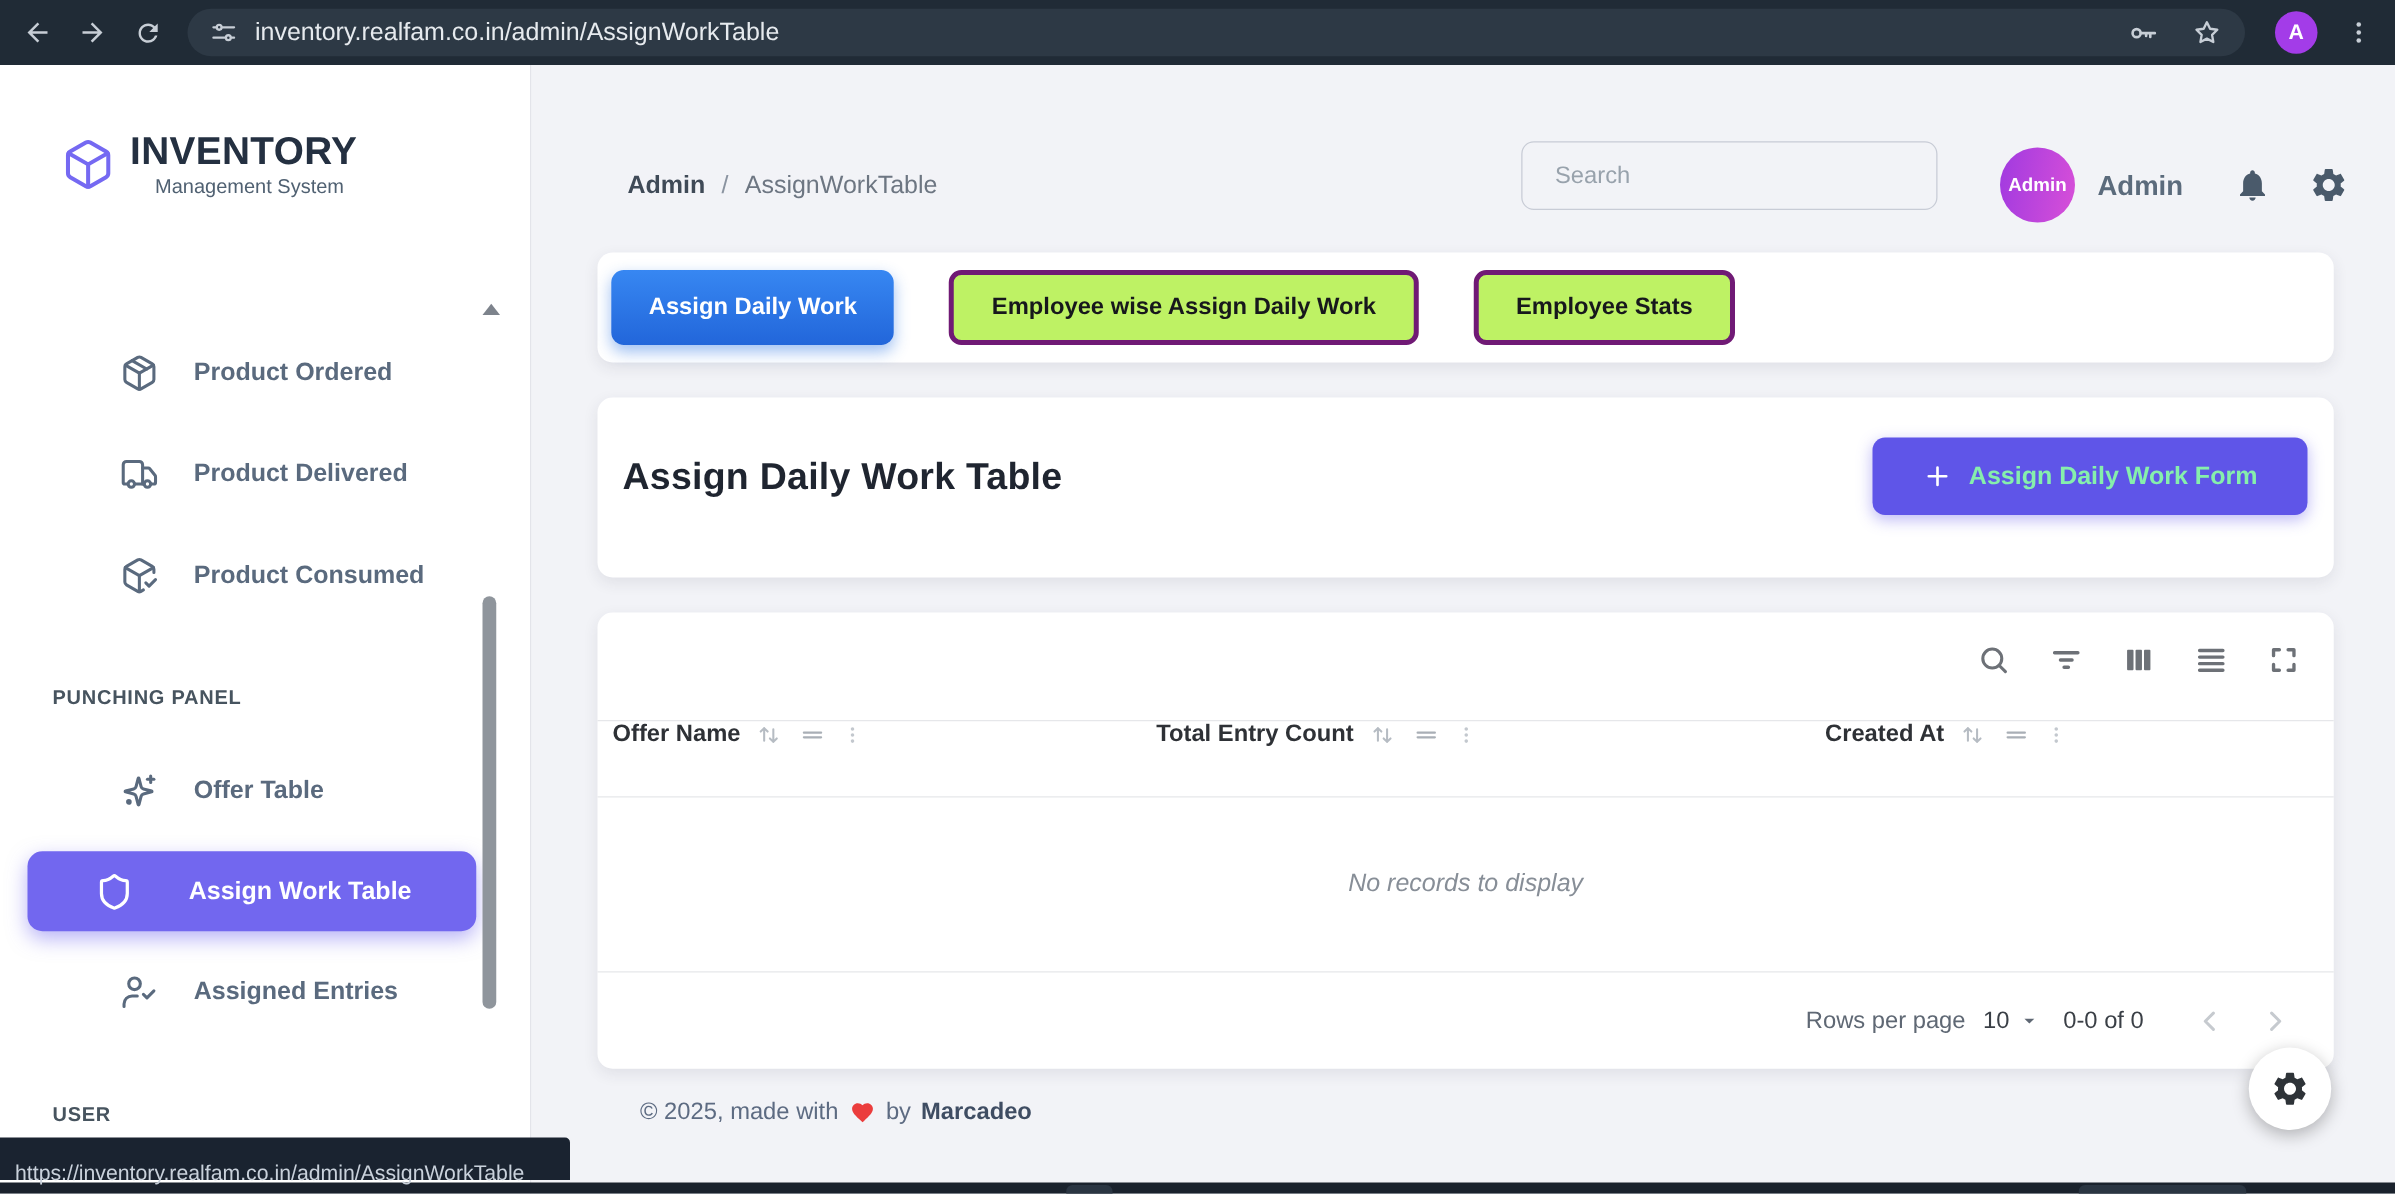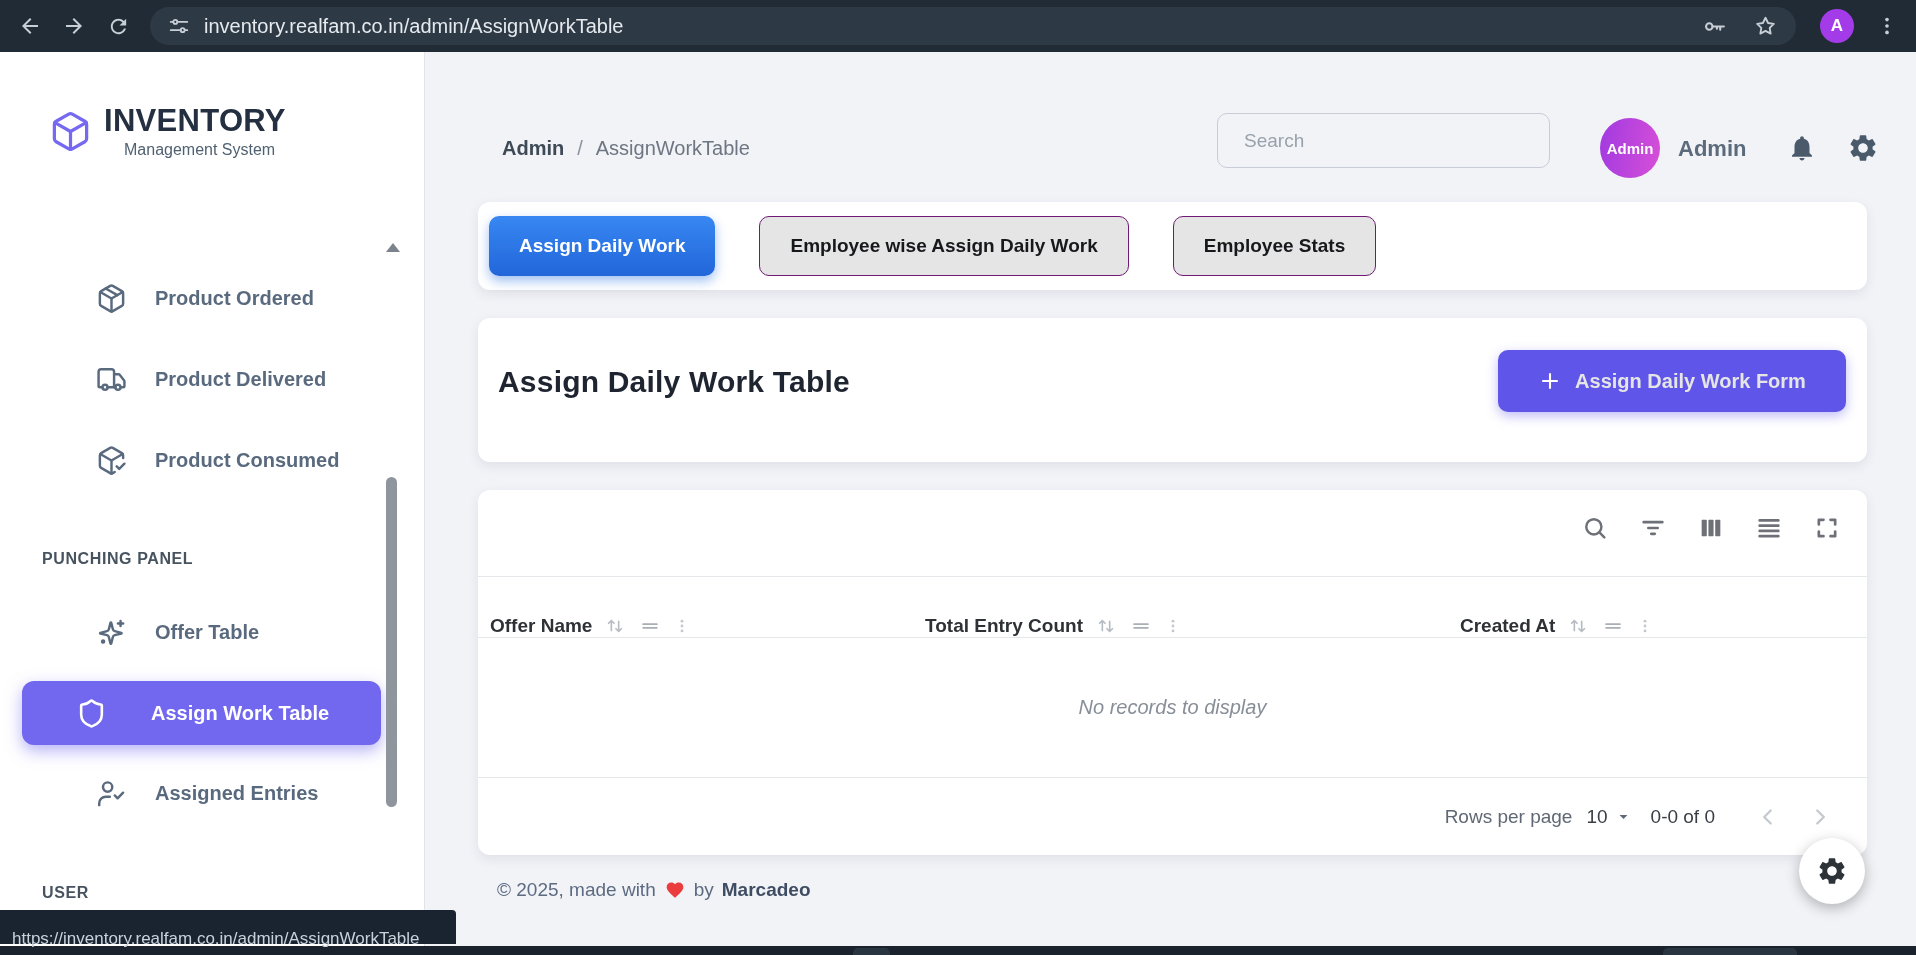--- a/index.html
+++ b/index.html
@@ -39,43 +39,43 @@
   .search-box::placeholder{color:#98a2ac}
   .user-avatar{position:absolute;left:1175px;top:66px;width:60px;height:60px;border-radius:50%;background:linear-gradient(100deg,#a03ae0,#d84fd8);color:#fff;font-size:15px;font-weight:700;display:flex;align-items:center;justify-content:center;cursor:pointer}
   .user-name{position:absolute;left:1253px;top:84px;font-size:22px;font-weight:700;color:#5b6b7c}
   .hdr-icon{position:absolute;color:#4a5a6b;cursor:pointer}
 
   .card{position:absolute;left:53px;width:1389px;background:#fff;border-radius:12px;box-shadow:0 4px 12px rgba(47,43,61,.09)}
   .tabs-card{top:150px;height:88px}
   .tabs{display:flex;align-items:center;height:100%;padding-left:11px;gap:44px}
   .tab{height:60px;border-radius:10px;display:inline-flex;align-items:center;padding:0 30px;font-size:19px;font-weight:700;cursor:pointer;white-space:nowrap}
   .tab.active{background:linear-gradient(180deg,#3787f2,#2266da);color:#fff;box-shadow:0 5px 12px rgba(43,116,226,.45)}
-  .tab.ghost{background:#e5e5e5;border:1px solid #701a75;color:#17181c}
+  .tab.ghost{background:#bef264;border:4px solid #701a75;color:#17181c}
 
   .title-card{top:266px;height:144px}
   .page-title{position:absolute;left:20px;top:47px;font-size:30px;font-weight:800;color:#1f2530;letter-spacing:.2px}
-  .action-btn{position:absolute;left:1020px;top:32px;width:348px;height:62px;border-radius:10px;background:#5f55e8;color:#e5e5e5;font-size:20px;font-weight:700;display:flex;align-items:center;justify-content:center;gap:13px;box-shadow:0 4px 12px rgba(95,85,232,.4);cursor:pointer;border:none;font-family:"Liberation Sans",sans-serif}
+  .action-btn{position:absolute;left:1020px;top:32px;width:348px;height:62px;border-radius:10px;background:#5f55e8;color:#86efac;font-size:20px;font-weight:700;display:flex;align-items:center;justify-content:center;gap:13px;box-shadow:0 4px 12px rgba(95,85,232,.4);cursor:pointer;border:none;font-family:"Liberation Sans",sans-serif}
 
   .table-card{top:438px;height:365px}
   .tbl-toolbar{position:absolute;top:24px;right:26px;display:flex;gap:30px;color:#6d7177}
   .tbl-toolbar .ticon{cursor:pointer}
   .thead{position:absolute;top:86px;left:0;width:1389px;height:62px;border-top:1px solid #e6e7ea;border-bottom:1px solid #e6e7ea}
-  .th{position:absolute;top:0;height:100%;display:flex;align-items:flex-end;gap:11px;cursor:pointer}
+  .th{position:absolute;top:0;height:100%;display:flex;align-items:flex-start;gap:11px;cursor:pointer}
   .th .th-label{font-size:19px;font-weight:700;color:#2e3136;white-space:nowrap}
   .th-c1{left:12px}.th-c2{left:447px}.th-c3{left:982px}
   .empty-row{position:absolute;top:148px;left:0;width:1389px;height:139px;display:flex;align-items:center;justify-content:center;font-style:italic;font-size:20px;color:#878e97}
   .pager{position:absolute;bottom:0;left:0;width:1389px;height:78px;border-top:1px solid #e6e7ea;display:flex;align-items:center;justify-content:flex-end;padding-right:34px;font-size:19px;color:#5f6874}
   .rpp-select{display:flex;align-items:center;gap:6px;margin-left:14px;color:#3a3f46;cursor:pointer}
   .range{margin-left:18px;color:#3a3f46}
   .pg-btn{margin-left:26px;color:#c6cacf;cursor:pointer}
   .pg-btn.first{margin-left:40px}
 
   .fab{position:absolute;left:1374px;top:786px;width:66px;height:66px;border-radius:50%;background:#fff;box-shadow:0 4px 14px rgba(0,0,0,.28);display:flex;align-items:center;justify-content:center;color:#2e3338;cursor:pointer;z-index:6}
 
-  .footer{position:absolute;left:72px;top:826px;display:flex;align-items:center;gap:6px;font-size:19px;color:#5d6b82;line-height:24px}
+  .footer{position:absolute;left:87px;top:826px;display:flex;align-items:center;gap:6px;font-size:19px;color:#5d6b82;line-height:24px}
   .footer .brand{font-weight:700;color:#3f4d63;cursor:pointer;margin-left:2px}
   .footer .heart{margin:0 3px}
 
   .status-tip{position:absolute;left:0;top:910px;height:34px;min-width:456px;background:#1a2330;color:#c9d1db;font-size:17px;line-height:33px;padding:12px 12px;z-index:30;border-top-right-radius:4px;white-space:nowrap}
   .bottom-strip{position:absolute;left:0;top:946px;width:1916px;height:9px;background:#1a222d;overflow:hidden;z-index:25}
   .tb-chip{position:absolute;top:2px;height:16px;background:#2a3542;border-radius:5px}
 </style>
 </head>
 <body>
 

